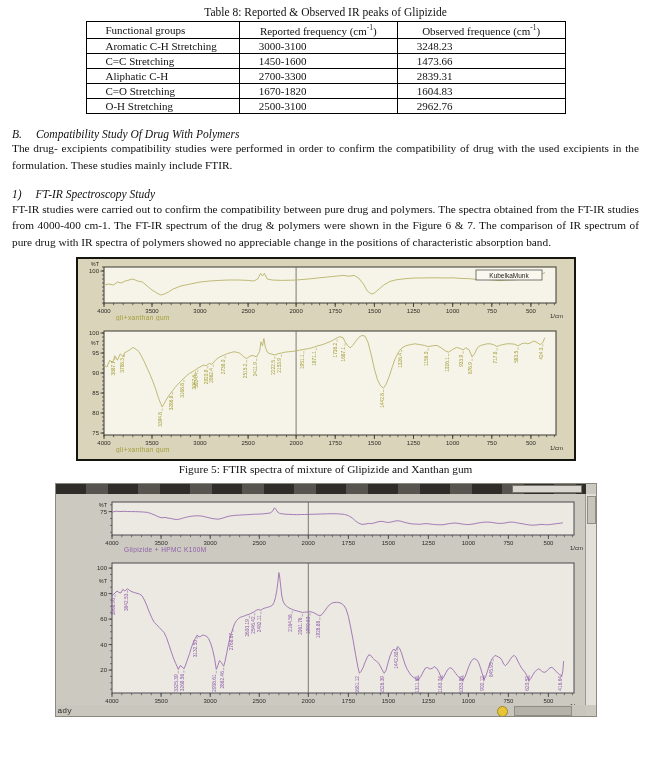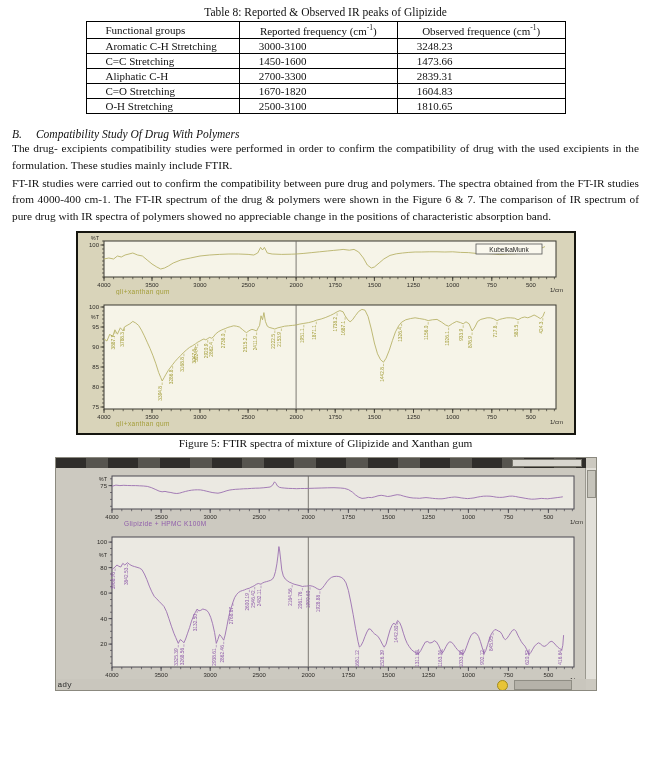--- a/index.html
+++ b/index.html
@@ -67,30 +67,31 @@
             <td>2839.31</td>
           </tr>
           <tr>
             <td>C=O Stretching</td>
             <td>1670-1820</td>
             <td>1604.83</td>
           </tr>
           <tr>
             <td>O-H Stretching</td>
             <td>2500-3100</td>
-            <td>1810.65</td>
+            <td>2962.76</td>
           </tr>
         </tbody>
     </table>
 
 
     <p class="hline"><span class="num">B.</span><span>Compatibility Study Of Drug With Polymers</span></p>
 
     <p class="para" style="margin-top:0">The drug- excipients compatibility studies were performed in order to confirm the compatibility of drug with the used excipients in the formulation. These studies mainly include FTIR.</p>
 
+    <p class="hline"><span class="num">1)</span><span>FT-IR Spectroscopy Study</span></p>
 
     <p class="para" style="margin-top:1px">FT-IR studies were carried out to confirm the compatibility between pure drug and polymers. The spectra obtained from the FT-IR studies from 4000-400 cm-1. The FT-IR spectrum of the drug &amp; polymers were shown in the Figure 6 &amp; 7. The comparison of IR spectrum of pure drug with IR spectra of polymers showed no appreciable change in the positions of characteristic absorption band.</p>
 
     <div class="figwrap5">
       <div class="panel"><svg width="484" height="60" viewBox="0 0 484 60">
             <rect x="24" y="6" width="452" height="36" fill="#f6f4e8" stroke="#3a3830" stroke-width="1"></rect>
             <line x1="216.1" y1="6" x2="216.1" y2="42" stroke="#6e6c66" stroke-width="0.9"></line>
             <line x1="24.0" y1="42" x2="24.0" y2="44.2" stroke="#3a3830" stroke-width="0.7"></line>
             <line x1="33.6" y1="42" x2="33.6" y2="44.2" stroke="#3a3830" stroke-width="0.7"></line>
             <line x1="43.2" y1="42" x2="43.2" y2="44.2" stroke="#3a3830" stroke-width="0.7"></line>

